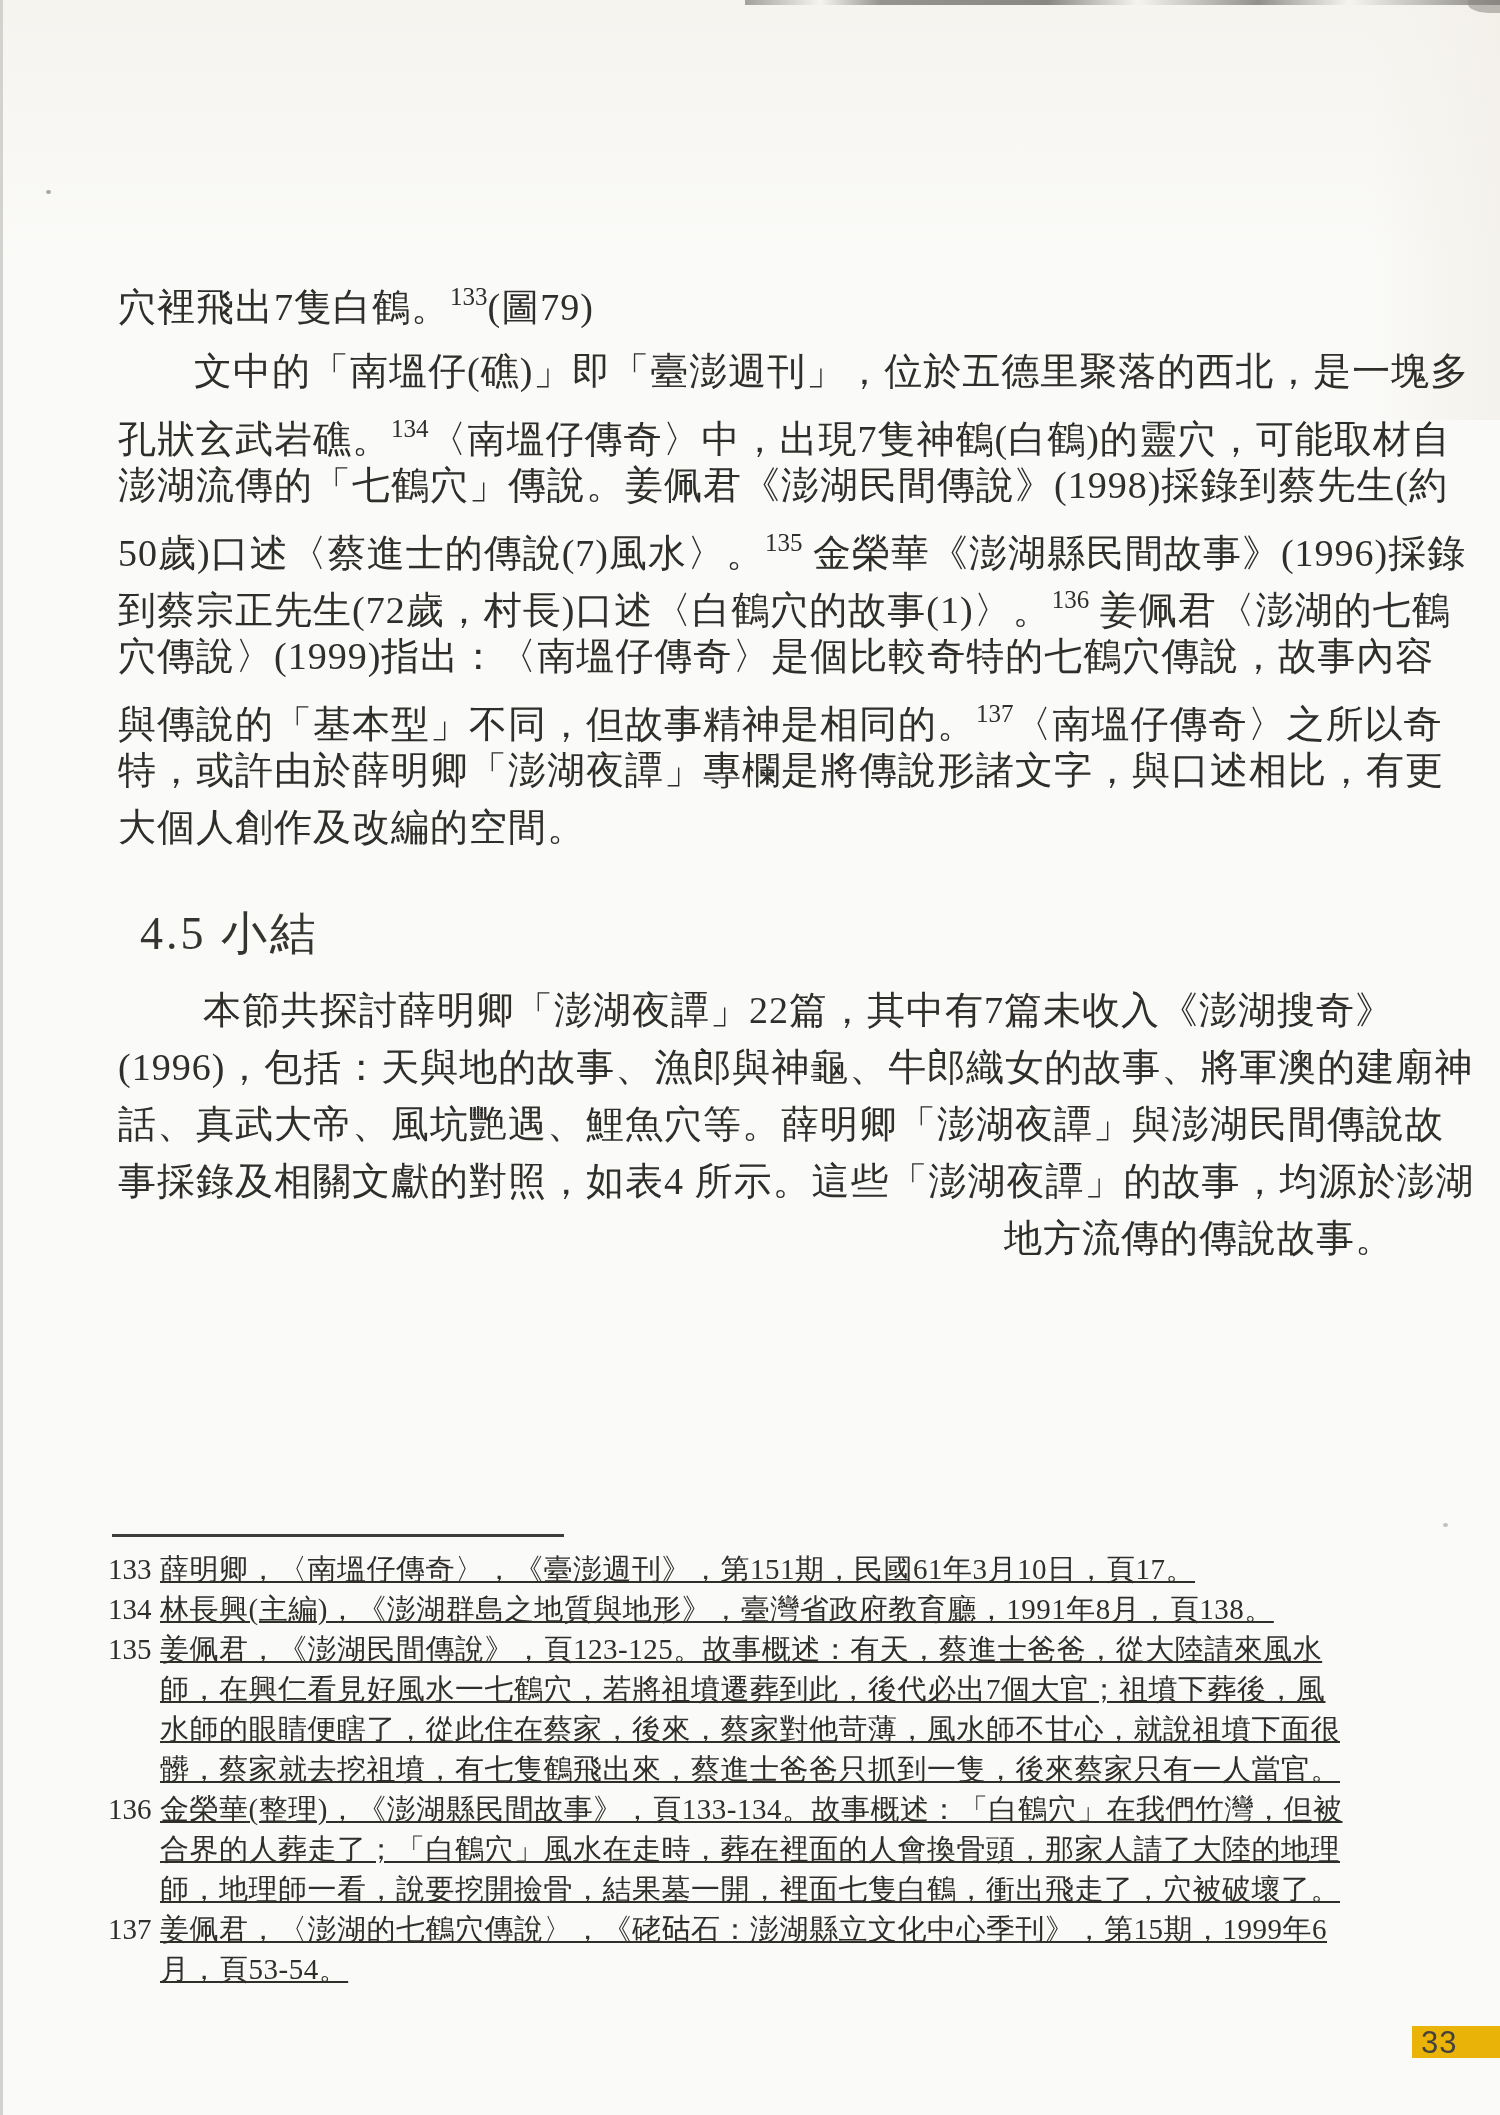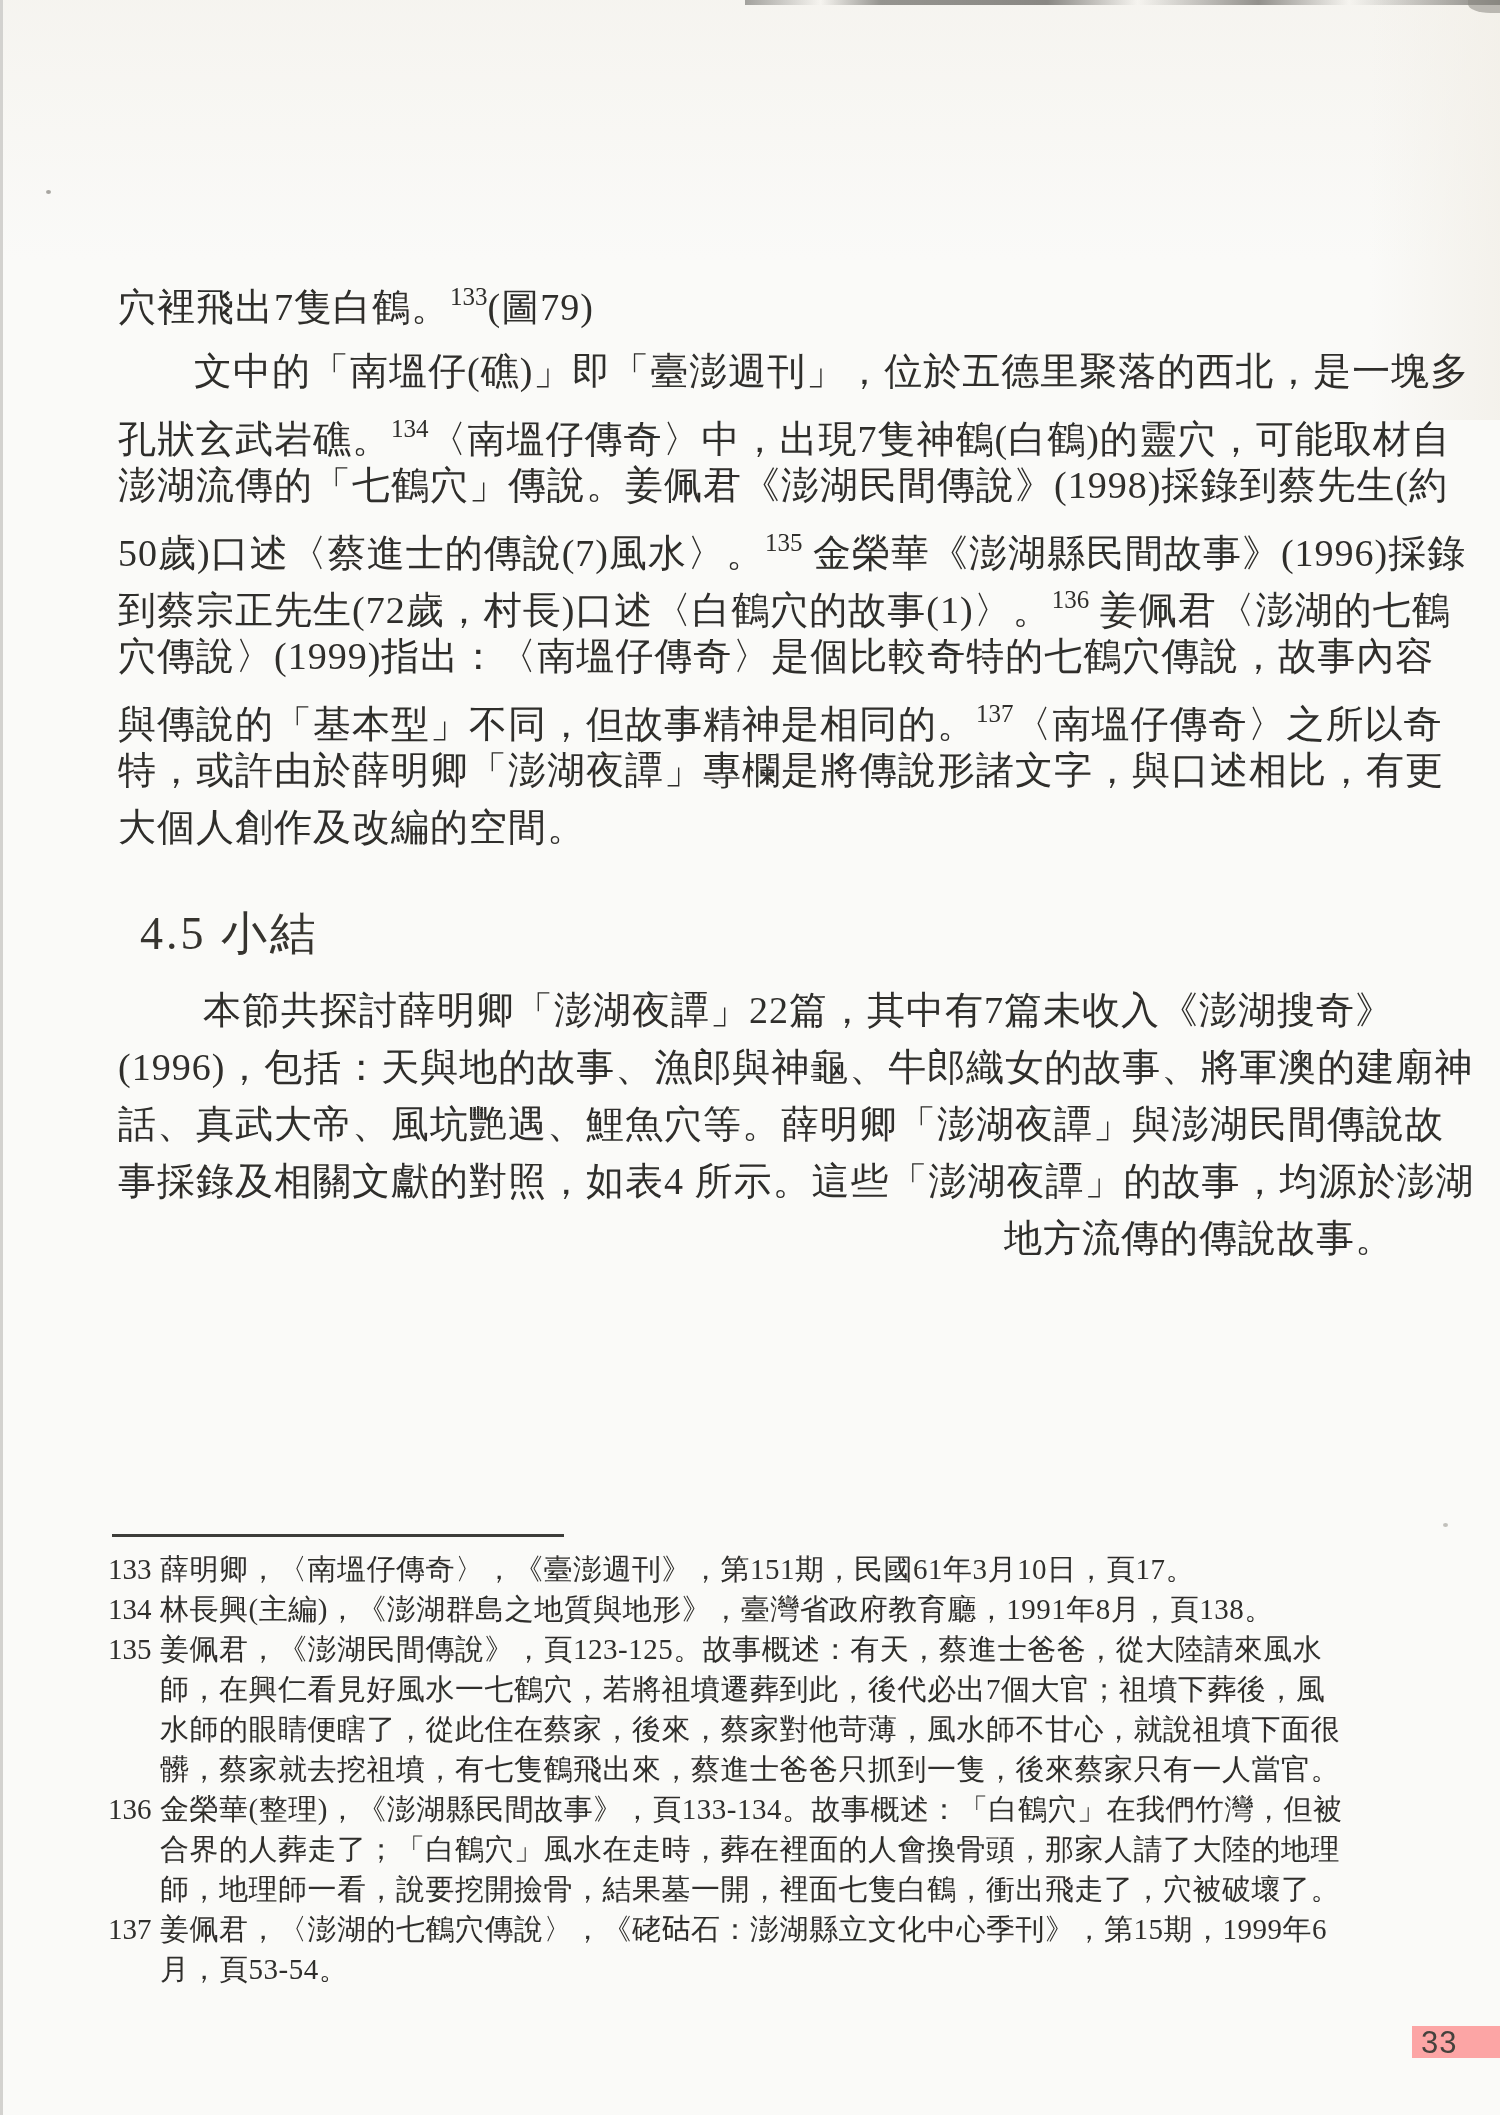--- a/index.html
+++ b/index.html
@@ -36,24 +36,24 @@
 
   
   .section-heading { position:absolute; left:140px; top:906px; font-size:46px;
     line-height:56px; letter-spacing:3px; color:#36342f; }
 
   
   .fn-rule { position:absolute; left:112px; top:1534px; width:452px; height:3px; background:#3d3d3a; }
   #footnotes { position:absolute; left:108px; top:1549px; width:1292px; }
   .fn { position:relative; padding-left:52px; }
   .fn-num { position:absolute; left:0; top:0; font-size:29px; line-height:40px; }
-  .fn-line { font-size:29px; line-height:40px; height:40px; letter-spacing:.5px; white-space:nowrap; }
+  .fn-line { font-size:29px; line-height:40px; height:40px; letter-spacing:.5px; white-space:nowrap;text-decoration:underline; }
 
   
-  .page-badge { position:absolute; left:1412px; top:2026px; width:88px; height:32px; background:#fca5a5; }
+  .page-badge { position:absolute; left:1412px; top:2026px; width:88px; height:32px; background:#eab308; }
   .page-number { position:absolute; left:9px; top:1px; font-family:"Liberation Sans","DejaVu Sans",sans-serif;
     font-size:31px; line-height:31px; color:#45423d; letter-spacing:1px; }
 </style>
 </head>
 <body>
 
 <div class="page">
 
   <div class="tint-top"></div>
   <div class="tint-right"></div>

